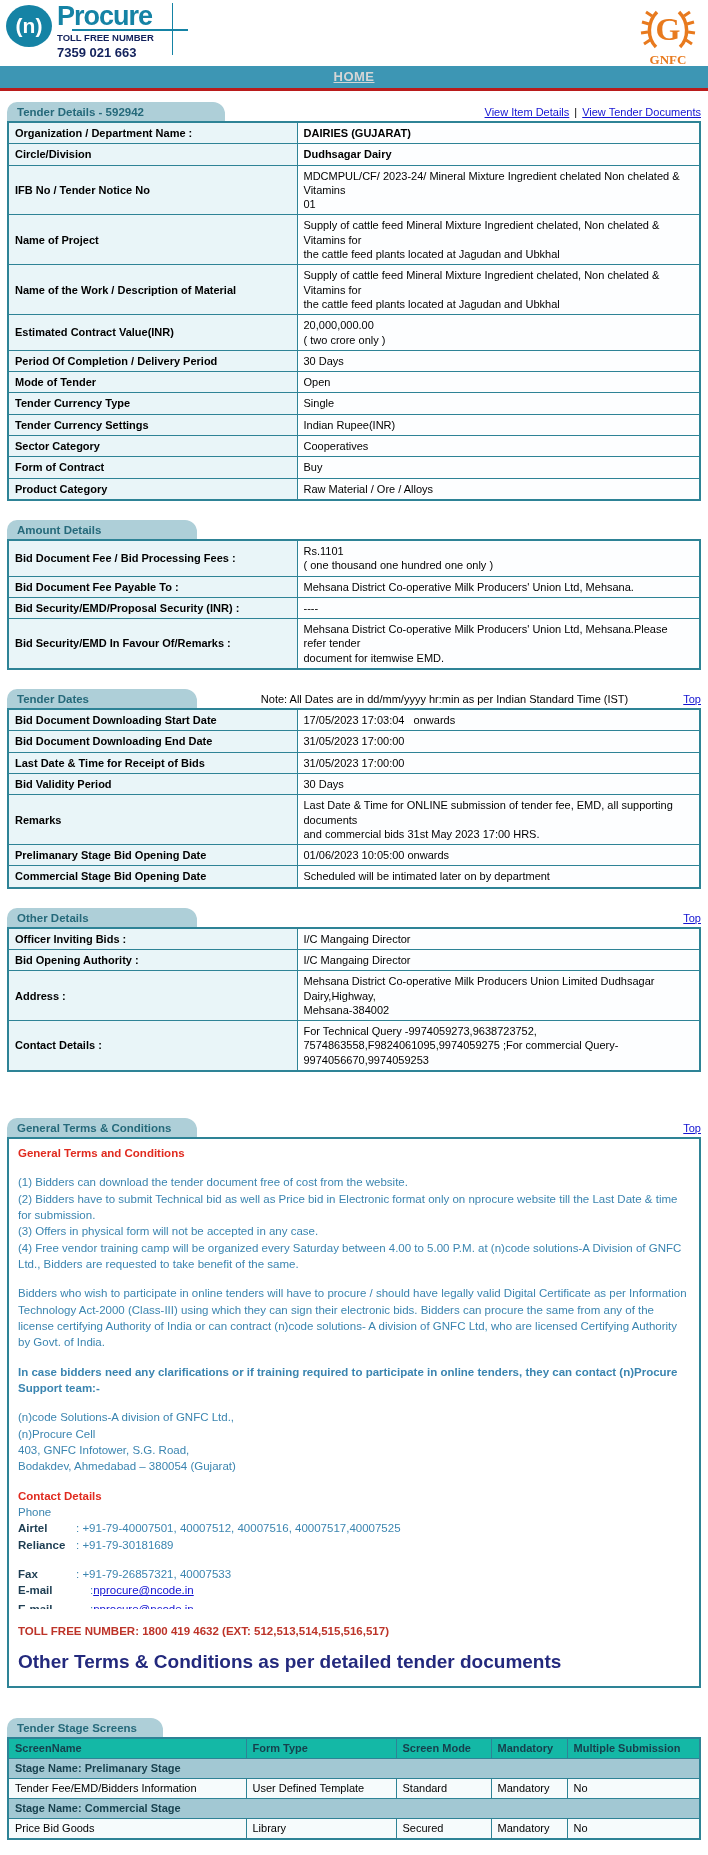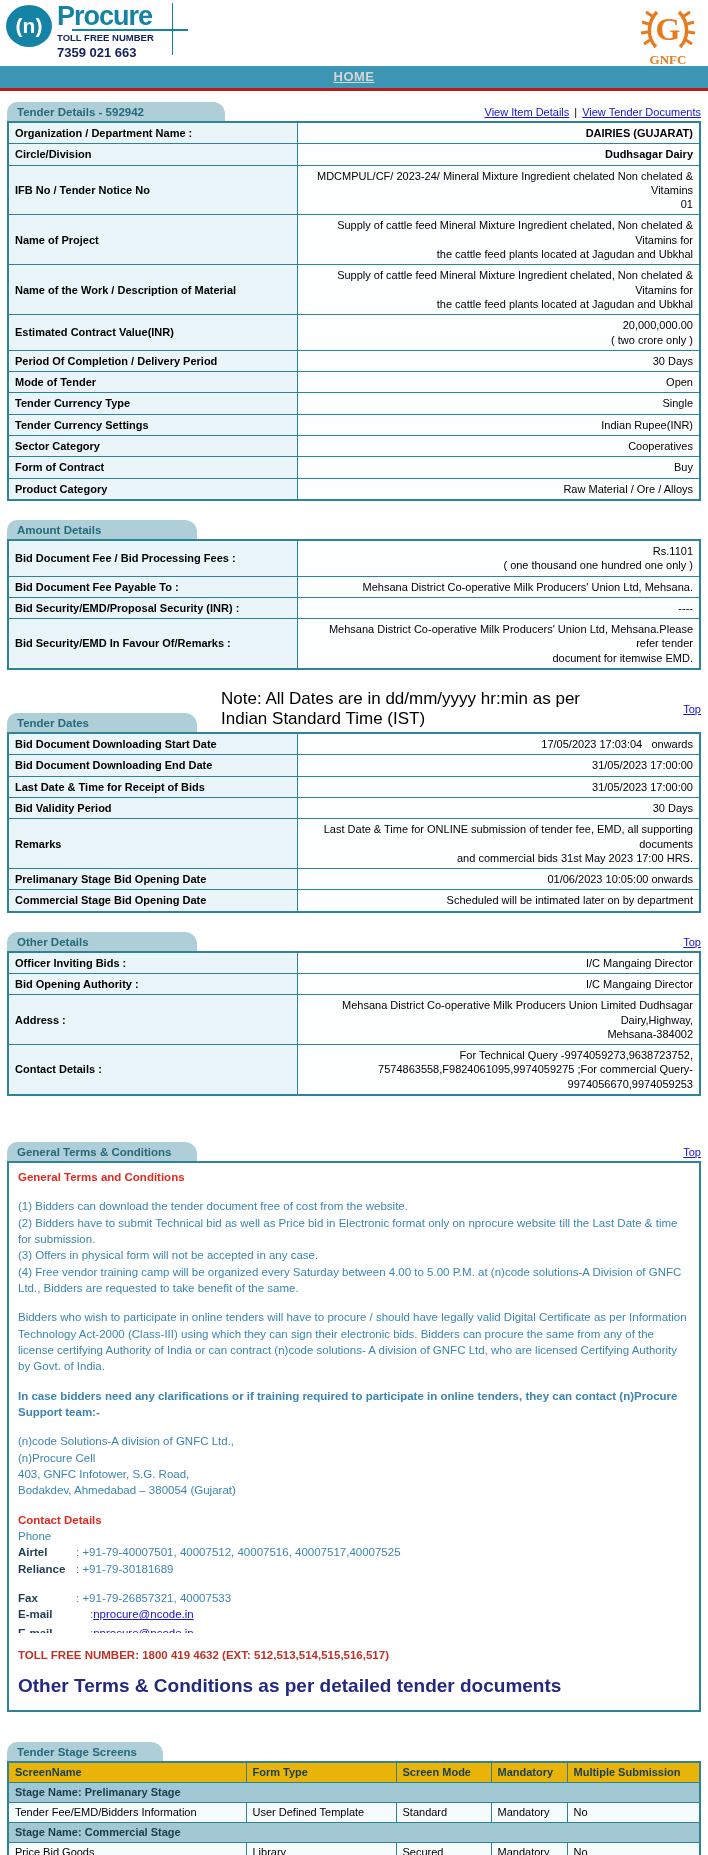--- a/index.html
+++ b/index.html
@@ -36,47 +36,47 @@
   .content { padding:8px 7px 0 7px; }
   .section { margin-top:19px; }
   .section:first-child { margin-top:3px; }
   .section-head { display:flex; align-items:flex-end;gap:24px; }
   .tab { background:#aecfd8; color:#25697a; font-weight:bold; font-size:11.5px;
          padding:4px 12px 3px 10px; border-radius:10px 12px 0 0; min-width:190px; }
   .tab.autow { min-width:0; padding-right:26px; }
   .head-right { margin-left:auto; display:flex; align-items:center; padding-bottom:3px; }
   .blue-link { color:#1414d2; text-decoration:underline; font-size:11px; }
   .link-sep { margin:0 5px; color:#000; }
-  .note-text { font-size:17px; color:#000; margin-right:55px; }
+  .note-text { font-size:11px; color:#000; margin-right:55px; }
   .top-link { color:#1414d2; text-decoration:underline; font-size:11px; }
 
   table.data { width:100%; border-collapse:collapse; border:2px solid #2e8396; }
   table.data td { border:1.5px solid #2e8396; padding:3px 6px; vertical-align:middle;
                   font-size:11px; line-height:1.3; }
   td.lbl { background:#e9f5f8; font-weight:bold; width:289px; }
-  td.val { background:#fdfeff; white-space:pre-line;text-align:right; }
+  td.val { background:#fdfeff; white-space:pre-line; }
   td.val.b { font-weight:bold; }
 
   
   .gtc-box { border:2px solid #2e8396; padding:6px 9px 10px; color:#3b85b0;
              font-size:11.5px; line-height:1.42; }
   .red-b { color:#e02a1e; font-weight:bold; }
   .gtc-gap { height:13px; }
   .gtc-bold { font-weight:bold; }
   .ct-row { display:flex; }
   .ct-lbl { color:#1d3d52; font-weight:bold; min-width:58px; }
   .email-link { color:#1414d2; text-decoration:underline; }
   .clipped { height:8px; overflow:hidden; margin-top:2px; }
   .tollfree { color:#bd3328; font-weight:bold; margin-top:14px; font-size:11.5px; }
   .other-terms { color:#23297d; font-weight:bold; font-size:19px; margin-top:10px; }
 
   
   table.stage { width:100%; border-collapse:collapse; border:2px solid #2e8396; }
   table.stage td { border:1.5px solid #2e8396; padding:3.5px 6px; font-size:11px; }
-  .stage-head td { background:#eab308; color:#163f4c; font-weight:bold; }
+  .stage-head td { background:#14b8a6; color:#163f4c; font-weight:bold; }
   .stage-name td { background:#a2c8d3; color:#163f4c; font-weight:bold; }
   .stage-row td { background:#f6fbfc; }
   .c-screen { width:238px; } .c-form { width:150px; } .c-mode { width:95px; }
   .c-mand { width:76px; }
   .gap-large { height:46px; }
 </style>
 </head>
 <body>
 
 <div class="topbar">

